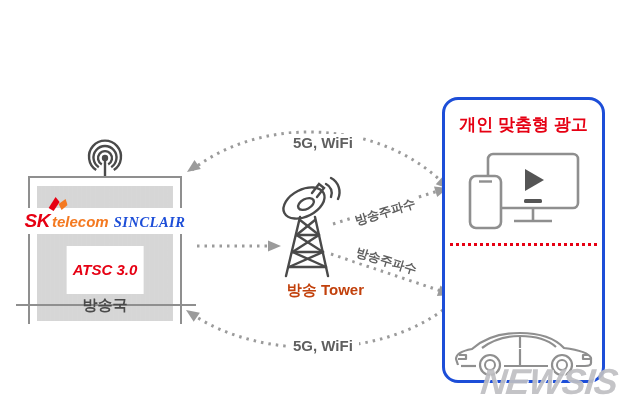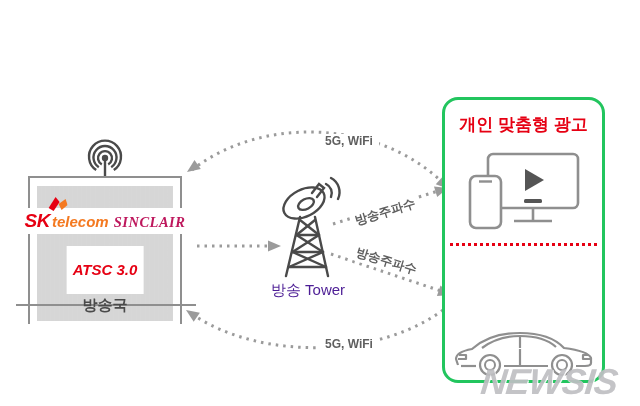--- a/index.html
+++ b/index.html
@@ -8,53 +8,53 @@
   svg{display:block;}
   .abs{position:absolute;}
 
   
   .title{left:404px;top:16px;width:236px;text-align:center;color:#e60013;
          font-weight:800;font-size:29px;line-height:33px;letter-spacing:-1px;}
 
   
   .arrows{left:0;top:0;z-index:1;}
   .arrow-label{position:absolute;background:#fff;color:#5f5f5f;font-weight:700;
-               font-size:12px;padding:0 6px;z-index:2;white-space:nowrap;margin-left:32px;}
+               font-size:15px;padding:0 6px;z-index:2;white-space:nowrap;}
   .freq-label{position:absolute;background:#fff;color:#5f5f5f;font-weight:700;
               font-size:12.5px;padding:0 3px;z-index:2;white-space:nowrap;}
 
   
   .building{left:28px;top:176px;width:154px;height:148px;border:2px solid #8f8f8f;
             border-bottom:none;background:#fff;z-index:2;box-sizing:border-box;font-style:italic;}
   .windows{position:absolute;left:7px;right:7px;top:8px;bottom:3px;
            background-image:linear-gradient(#d6d6d6 0 0);
            background-size:4.5px 4.5px;background-repeat:space;}
   .groundline{left:16px;top:304px;width:180px;height:2px;background:#8f8f8f;z-index:2;}
   .bs-brand{position:absolute;left:50%;top:30px;transform:translateX(-50%);
             background:#fff;padding:2px 3px;white-space:nowrap;display:flex;
             align-items:baseline;z-index:3;}
   .sk{color:#e60013;font-weight:800;font-size:19px;letter-spacing:-0.5px;}
   .telecom{color:#f47920;font-weight:700;font-size:15px;margin-left:2px;}
-  .sinclair{color:#be185d;font-family:"Liberation Serif",serif;font-weight:700;
+  .sinclair{color:#1d4ed8;font-family:"Liberation Serif",serif;font-weight:700;
             font-size:14.5px;letter-spacing:0.5px;margin-left:5px;}
   .butterfly{position:absolute;left:26px;top:-12px;}
   .bs-product{position:absolute;left:50%;top:68px;transform:translateX(-50%);
               background:#fff;padding:14px 6px;text-align:center;color:#e60013;
               font-weight:800;font-size:15px;line-height:20px;white-space:nowrap;z-index:3;}
   .bs-label{left:28px;top:296px;width:154px;text-align:center;color:#4a4a4a;
             font-weight:700;font-size:15px;z-index:2;}
   .antenna{left:80px;top:136px;z-index:2;}
 
   
   .tower{left:262px;top:176px;z-index:2;}
-  .tower-label{left:252px;top:281px;width:112px;text-align:center;color:#4c1d95;
-               font-weight:400;font-size:15px;z-index:2;}
+  .tower-label{left:252px;top:281px;width:112px;text-align:right;color:#c2410c;
+               font-weight:700;font-size:15px;z-index:2;}
 
   
-  .panel{left:442px;top:97px;width:163px;height:286px;border:3px solid #22c55e;
+  .panel{left:442px;top:97px;width:163px;height:286px;border:3px solid #1d4ed8;
          border-radius:16px;background:#fff;z-index:2;box-sizing:border-box;}
   .card1-title{position:absolute;left:0;right:0;top:13px;text-align:center;
                color:#e60013;font-weight:800;font-size:17px;}
   .tvphone{position:absolute;left:23px;top:52px;}
   .divider{position:absolute;left:5px;right:5px;top:143px;border-top:3px dotted #e60013;}
   .card2-title{position:absolute;left:0;right:0;top:156px;text-align:center;
                color:#e60013;font-weight:800;font-size:17px;line-height:23px;}
   .car{position:absolute;left:5px;top:219px;}
 
   

